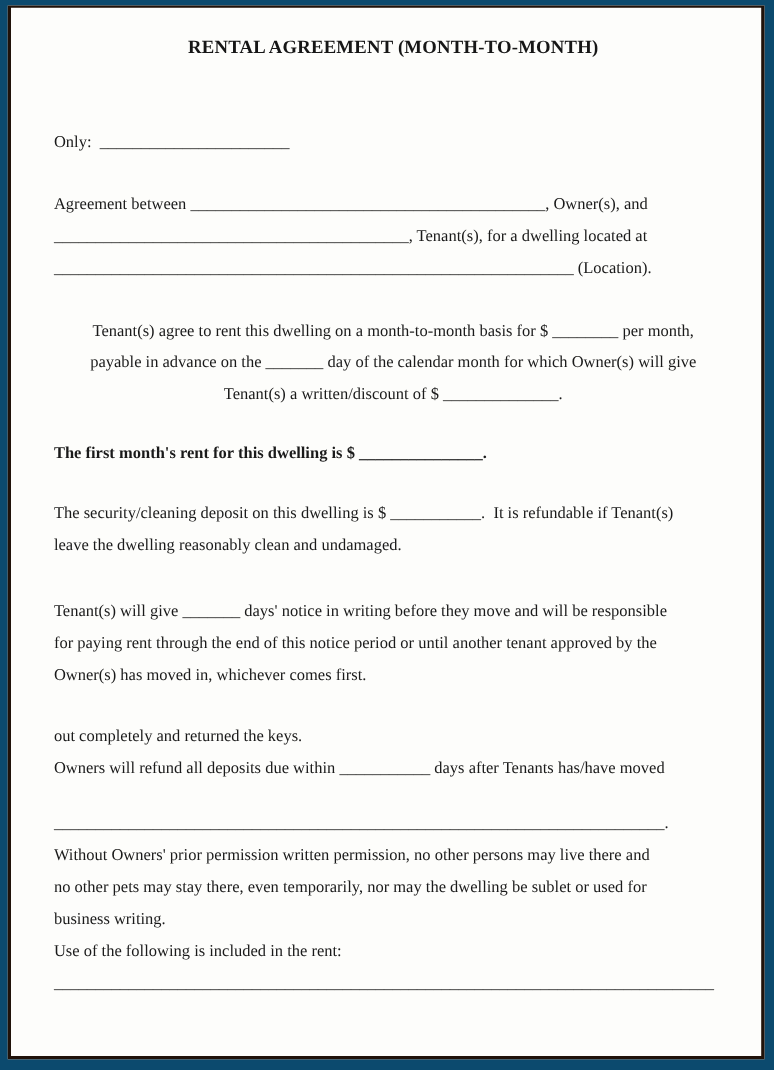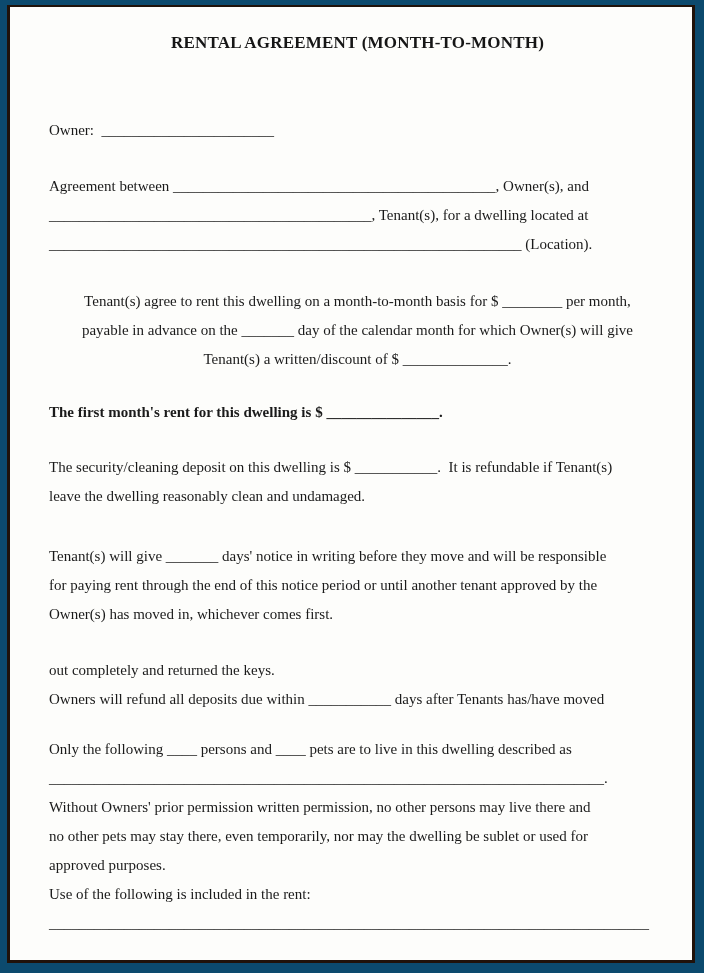--- a/index.html
+++ b/index.html
@@ -59,21 +59,21 @@
 </style>
 </head>
 <body>
 
 <div class="frame">
   <div class="page">
 
     <h1 class="title">RENTAL AGREEMENT (MONTH-TO-MONTH)</h1>
 
     <div class="para m-date">
-      <p class="line">Owner:  _______________________</p>
+      <p class="line">Only:  _______________________</p>
     </div>
 
     <div class="para m-parties">
       <p class="line">Agreement between ___________________________________________, Owner(s), and</p>
       <p class="line">___________________________________________, Tenant(s), for a dwelling located at</p>
       <p class="line">_______________________________________________________________ (Location).</p>
     </div>
 
     <div class="para m-rent">
       <p class="line">Tenant(s) agree to rent this dwelling on a month-to-month basis for $ ________ per month,</p>
@@ -95,25 +95,24 @@
       <p class="line">for paying rent through the end of this notice period or until another tenant approved by the</p>
       <p class="line">Owner(s) has moved in, whichever comes first.</p>
     </div>
 
     <div class="para m-refund">
       <p class="line">out completely and returned the keys.</p>
       <p class="line">Owners will refund all deposits due within ___________ days after Tenants has/have moved</p>
     </div>
 
     <div class="para m-occupancy">
-      <p class="line">Only the following ____ persons and ____ pets are to live in this dwelling described as</p>
       <p class="line">__________________________________________________________________________.</p>
       <p class="line">Without Owners' prior permission written permission, no other persons may live there and</p>
       <p class="line">no other pets may stay there, even temporarily, nor may the dwelling be sublet or used for</p>
-      <p class="line">approved purposes.</p>
+      <p class="line">business writing.</p>
       <p class="line">Use of the following is included in the rent:</p>
     </div>
 
     <div class="para m-included">
       <p class="line">________________________________________________________________________________</p>
     </div>
 
   </div>
 </div>
 

